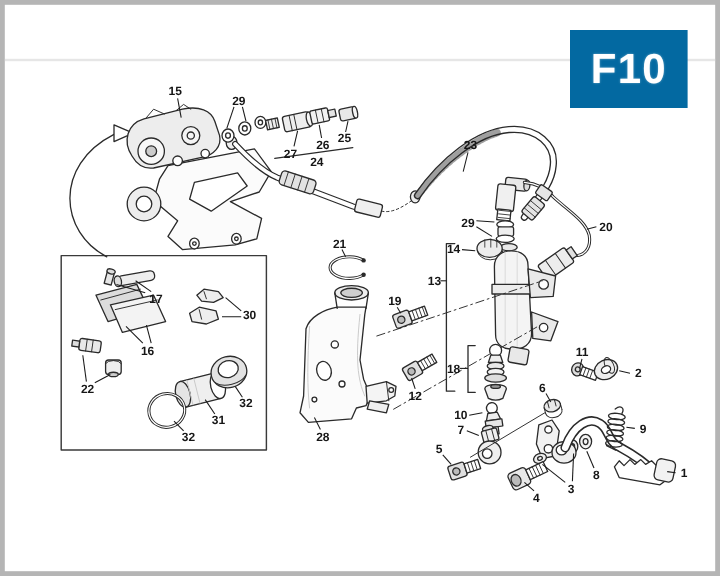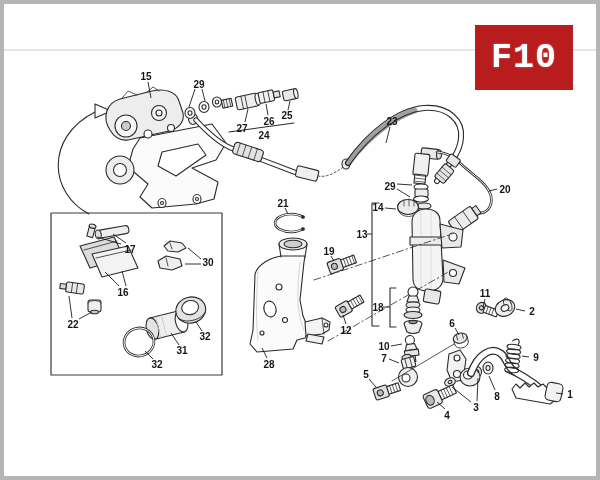--- a/index.html
+++ b/index.html
@@ -22,21 +22,21 @@
   .leader{stroke:#1c1c1c;stroke-width:0.9;fill:none;}
   .callout{font:bold 10px "Liberation Sans",sans-serif;fill:#161616;text-anchor:middle;}
   .thin{stroke-width:0.8;}
   .hatch{stroke-width:0.7;}
 </style>
 </head>
 <body>
 
 <div id="page">
   <div id="divider"></div>
-  <div id="badge" style="background: #b91c1c; font-family: Liberation Mono, monospace;">
+  <div id="badge" style="background: #0369a1;">
     <span>F10</span>
   </div>
 
   <svg viewBox="0 0 600 480">
     <g class="art">
 
       <rect x="51" y="213" width="171" height="162" fill="#fff" stroke="#3a3a3a" stroke-width="1.2"></rect>
 
       <g>
         <path d="M89,214 C50,194 44,138 95,112"></path>

